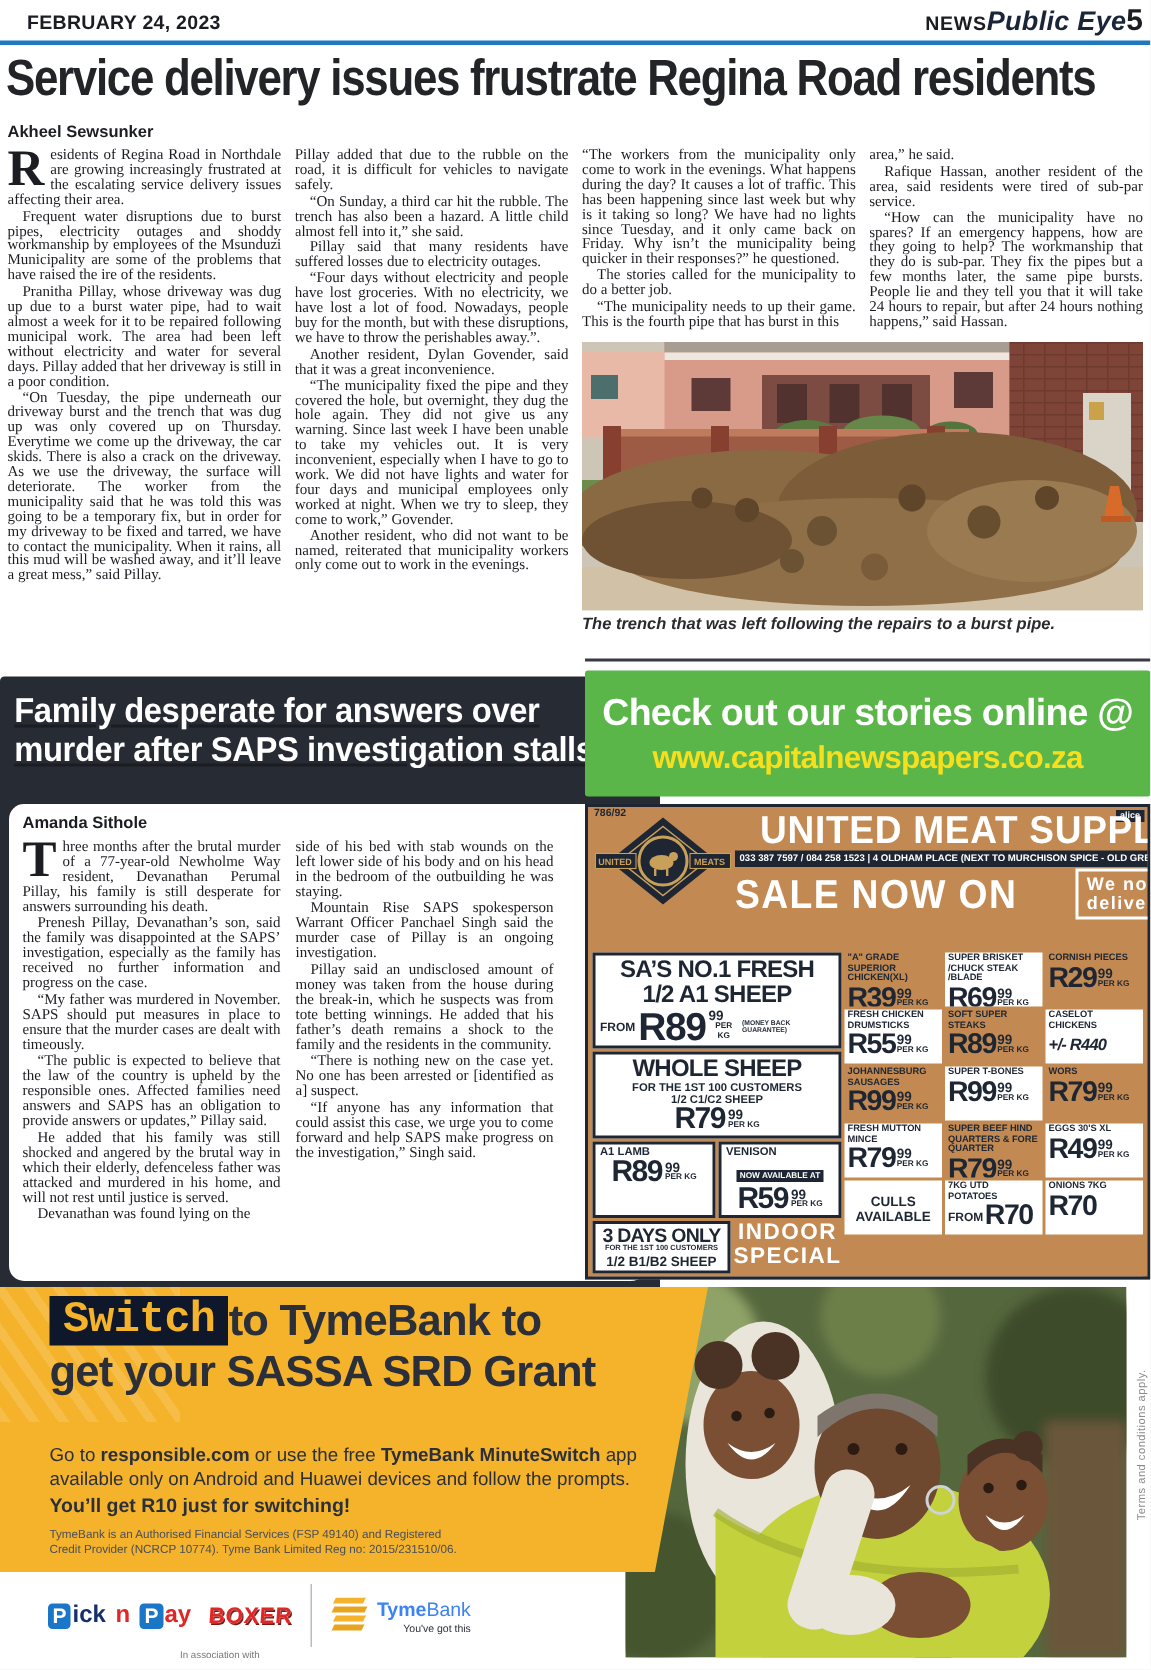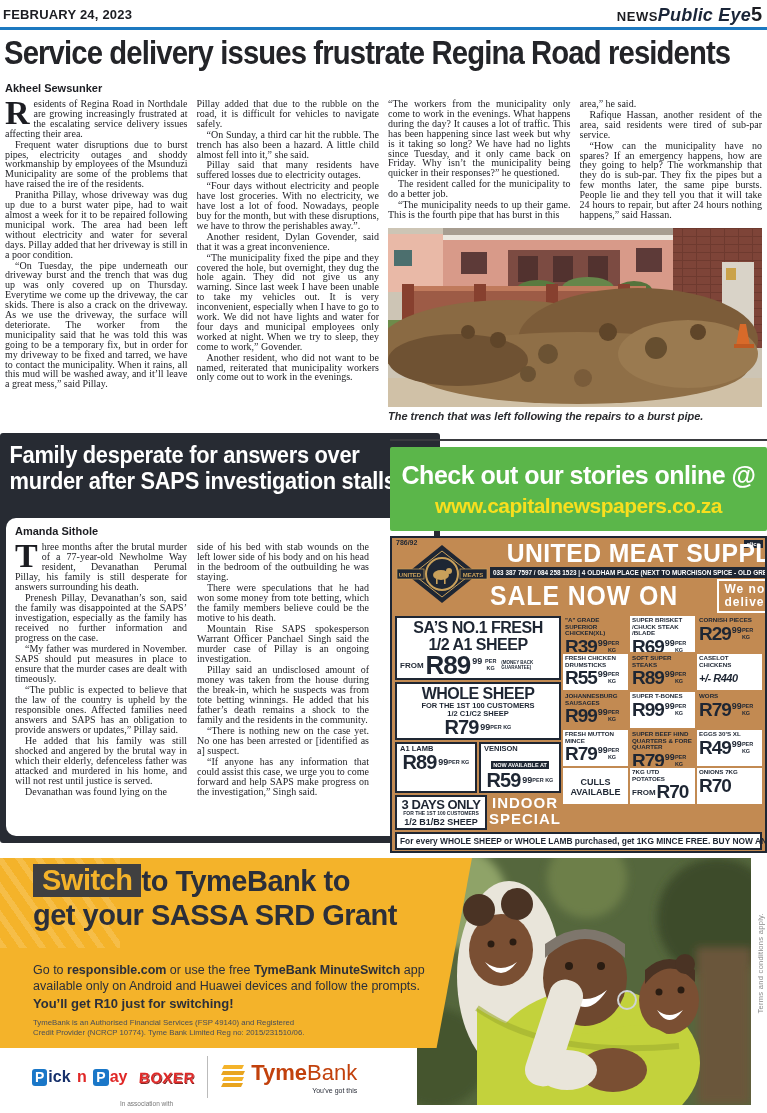--- a/index.html
+++ b/index.html
@@ -1,20 +1,20 @@
 <!DOCTYPE html>
 <html><head>
 <meta charset="utf-8">
 <style>
   * { margin:0; padding:0; box-sizing:border-box; }
   body { background:#e9e9e9; font-family:"Liberation Sans", sans-serif; }
   .page { position:relative; width:767px; height:1113px; background:#fff; margin:0 auto; overflow:hidden; color:#1c1d22; }
 
   
-  .topbar { position:absolute; top:3px; left:3px; right:5px; height:22px; display:flex; align-items:center; }
+  .topbar { position:absolute; top:3px; left:18px; right:5px; height:22px; display:flex; align-items:center; }
   .topdate { font-size:13px; font-weight:bold; letter-spacing:.2px; }
   .topright { margin-left:auto; display:flex; align-items:baseline; }
   .topsection { font-size:13px; font-weight:bold; letter-spacing:.5px; }
   .masthead { font-size:18px; font-weight:bold; font-style:italic; color:#1a2538; letter-spacing:.2px; }
   .pageno { font-size:20px; font-weight:bold; }
   .bluebar { position:absolute; top:27px; left:0; right:0; height:3px; background:#1d79c0; }
 
   
   .headline { position:absolute; top:33px; left:4px; font-size:34px; font-weight:bold; letter-spacing:-1px;
               white-space:nowrap; transform:scaleX(0.86); transform-origin:0 50%; color:#232428; }
@@ -27,21 +27,21 @@
   .lcol p { margin:0 0 1px 0; }
   .lcol p + p { text-indent:10px; }
   .dropcap::first-letter { float:left; font-size:34px; line-height:26px; padding:1px 4px 0 0; font-weight:bold; }
   .rightpair { width:374px; display:flex; flex-direction:column; }
   .shortcols { display:flex; gap:9px; height:129px; overflow:hidden; }
   .shortcols .lcol { width:183px; }
   .leadphoto { width:374px; height:179px; display:block; }
   .photocap { margin-top:3px; font-size:11px; font-weight:bold; font-style:italic; color:#2a2b2f; }
 
   
-  .murder { position:absolute; top:433px; left:0; width:440px; height:410px; background:#272b33; border-radius:3px; }
+  .murder { position:absolute; top:451px; left:0; width:440px; height:410px; background:#272b33; border-radius:3px;text-decoration:underline; }
   .murder-head { padding:9px 10px 0 10px; color:#fff; font-weight:bold; font-size:23px; line-height:26px;
                  letter-spacing:-0.3px; transform:scaleX(0.95); transform-origin:0 0; white-space:nowrap; }
   .murder-box { position:absolute; left:6px; right:6px; top:85px; bottom:7px; background:#fff;
                 border-radius:10px 10px 14px 10px; padding:7px 9px; overflow:hidden; }
   .murder-by { font-size:11px; font-weight:bold; margin-bottom:5px; }
   .murder-cols { display:flex; gap:10px; }
   .mcol { width:172px; font-family:"Liberation Serif", serif; font-size:10px; line-height:10px; text-align:justify; }
   .mcol p { margin:0 0 1px 0; }
   .mcol p + p { text-indent:10px; }
 
@@ -64,30 +64,30 @@
   .meat-hright { flex:1; display:flex; flex-direction:column; }
   .meat-title { color:#fff; font-weight:bold; font-size:26px; letter-spacing:0.5px; line-height:26px;
                 white-space:nowrap; transform:scaleX(0.95); transform-origin:0 50%; text-align:center; }
   .meat-contact { background:#1e2633; color:#fff; font-size:6.4px; font-weight:bold; padding:2px 3px;
                   margin:1px 14px 1px 2px; text-align:center; white-space:nowrap; }
   .meat-salerow { display:flex; align-items:center; gap:6px; padding-left:2px; }
   .meat-sale { color:#fff; font-weight:bold; font-size:27px; letter-spacing:1px; white-space:nowrap;
                transform:scaleX(0.92); transform-origin:0 50%; }
   .meat-deliv { border:2px solid #fff; color:#fff; font-weight:bold; font-size:12px; line-height:13px;
                 padding:2px 6px; margin-left:auto; margin-right:10px; letter-spacing:1px; white-space:nowrap; }
-  .meat-body { display:flex; gap:2px; padding:3px 3px 0 3px; }
+  .meat-body { display:flex; gap:2px; padding:3px 3px 0 3px;margin-top:19px; }
   .meat-left { width:166px; flex:none; display:flex; flex-direction:column; gap:2px; }
   .wbox { background:#fff; border:2px solid #1e2633; padding:1px 3px; text-align:center; }
   .wb-big { font-size:16px; font-weight:bold; letter-spacing:-0.5px; line-height:17px; }
   .wb-sub { font-size:7.5px; font-weight:bold; line-height:8px; }
   .priceline { display:flex; align-items:center; justify-content:center; gap:2px; }
   .ppre { font-size:8px; font-weight:bold; }
   .pbig { font-size:26px; font-weight:bold; letter-spacing:-1px; line-height:24px; }
   .pbig2 { font-size:20px; font-weight:bold; letter-spacing:-1px; line-height:19px; }
-  .pstack { display:inline-flex; flex-direction:row; align-items:flex-start; line-height:7px; }
+  .pstack { display:inline-flex; flex-direction:column; align-items:flex-start; line-height:7px; }
   .pcents { font-size:9px; font-weight:bold; }
   .punit { font-size:5.5px; font-weight:bold; }
   .pnote { font-size:4.5px; font-weight:bold; line-height:5px; text-align:left; }
   .leftrow { display:flex; gap:2px; }
   .leftrow .wbox { flex:1; }
   .vtag { background:#1e2633; color:#fff; font-size:5.5px; font-weight:bold; padding:1px 2px; display:inline-block; }
   .indoor { background:transparent; border:none; color:#fff; font-weight:bold; font-size:15px; line-height:16px;
             text-align:center; letter-spacing:1px; }
   .meat-grid { flex:1; display:grid; grid-template-columns:repeat(3, 1fr); grid-auto-rows:36px; gap:2px; }
   .mcell { padding:1px 2px; overflow:hidden; }
@@ -109,34 +109,34 @@
   .tymead { position:absolute; top:858px; left:0; width:767px; height:255px; background:#fff; overflow:hidden; }
   .tyme-photo { position:absolute; top:0; right:16px; width:334px; height:247px; }
   .tyme-terms { position:absolute; top:55px; right:2px; writing-mode:vertical-rl; transform:rotate(180deg);
                 font-size:7.5px; color:#8a8a8a; letter-spacing:.3px; }
   .tyme-yellow { position:absolute; top:0; left:0; width:472px; height:190px; background:#f4b32a;
                  clip-path:polygon(0 0, 100% 0, 92.5% 100%, 0 100%); }
   .tyme-yellow::before { content:""; position:absolute; top:0; left:0; width:120px; height:90px;
                  background:repeating-linear-gradient(55deg, rgba(255,255,255,.14) 0 6px, rgba(255,255,255,0) 6px 16px); }
   .tyme-head { position:absolute; top:6px; left:33px; color:#2b2f3a; font-weight:bold; }
   .th-line { display:flex; align-items:center; margin-bottom:3px; }
-  .th-box { background:#404040; color:#f4b32a; padding:1px 9px 2px 9px; display:inline-block; }
+  .th-box { background:#0f172a; color:#f4b32a; padding:1px 9px 2px 9px; display:inline-block;font-family:Liberation Mono, monospace; }
   .th-txt { font-size:29px; letter-spacing:-0.5px; line-height:30px; }
   .tyme-body { position:absolute; top:104px; left:33px; width:410px; font-size:12.5px; line-height:16px; color:#2b2f3a; }
   .tyme-note { position:absolute; top:138px; left:33px; font-size:13px; font-weight:bold; color:#2b2f3a; }
   .tyme-fine { position:absolute; top:160px; left:33px; font-size:7.8px; line-height:9.5px; color:#4a4e58; }
   .tyme-logos { position:absolute; top:198px; left:32px; display:flex; align-items:center; gap:12px; }
   .pnp { font-weight:bold; font-size:16px; display:flex; align-items:center; gap:1px; color:#16306b; }
   .pnp-box { background:#1a77c8; color:#fff; border-radius:3px; padding:0 3px; font-size:14px; line-height:17px; display:inline-block; }
   .pnp-red { color:#e02726; }
   .boxer { font-weight:bold; font-size:15px; color:#e02726; letter-spacing:.5px; transform:skewX(-4deg);
            text-shadow:0 0 1px #fff, 1px 1px 0 #7a1210; }
   .logo-div { width:1px; height:42px; background:#bbb; }
   .tymelogo { display:flex; align-items:center; gap:5px; }
-  .tymelogo .word { font-size:22px; color:#c2410c; }
+  .tymelogo .word { font-size:13px; color:#3b82f6; }
   .tymelogo .word b { font-weight:bold; }
   .tyme-tag { font-size:7px; color:#2b2f3a; text-align:right; margin-top:1px; }
   .assoc { position:absolute; top:242px; left:120px; font-size:6.5px; color:#777; }
 </style>
 </head>
 <body>
 
 <div class="page">
 
   <div class="topbar">
@@ -165,21 +165,21 @@
         <p>Pillay said that many residents have suffered losses due to electricity outages.</p>
         <p>“Four days without electricity and people have lost groceries. With no electricity, we have lost a lot of food. Nowadays, people buy for the month, but with these disruptions, we have to throw the perishables away.”.</p>
         <p>Another resident, Dylan Govender, said that it was a great inconvenience.</p>
         <p>“The municipality fixed the pipe and they covered the hole, but overnight, they dug the hole again. They did not give us any warning. Since last week I have been unable to take my vehicles out. It is very inconvenient, especially when I have to go to work. We did not have lights and water for four days and municipal employees only worked at night. When we try to sleep, they come to work,” Govender.</p>
         <p>Another resident, who did not want to be named, reiterated that municipality workers only come out to work in the evenings.</p>
       </div>
     <div class="rightpair">
       <div class="shortcols">
         <div class="lcol">
             <p>“The workers from the municipality only come to work in the evenings. What happens during the day? It causes a lot of traffic. This has been happening since last week but why is it taking so long? We have had no lights since Tuesday, and it only came back on Friday. Why isn’t the municipality being quicker in their responses?” he questioned.</p>
-            <p>The resident called for the municipality to do a better job.</p>
+            <p>The stories called for the municipality to do a better job.</p>
             <p>“The municipality needs to up their game. This is the fourth pipe that has burst in this</p>
           </div>
         <div class="lcol">
             <p>area,” he said.</p>
             <p>Rafique Hassan, another resident of the area, said residents were tired of sub-par service.</p>
             <p>“How can the municipality have no spares? If an emergency happens, how are they going to help? The workmanship that they do is sub-par. They fix the pipes but a few months later, the same pipe bursts. People lie and they tell you that it will take 24 hours to repair, but after 24 hours nothing happens,” said Hassan.</p>
           </div>
       </div>
 
       <svg class="leadphoto" viewBox="0 0 374 179" preserveAspectRatio="none">
@@ -249,21 +249,20 @@
         <div class="mcol">
             <p class="dropcap">Three months after the brutal murder of a 77-year-old Newholme Way resident, Devanathan Perumal Pillay, his family is still desperate for answers surrounding his death.</p>
             <p>Prenesh Pillay, Devanathan’s son, said the family was disappointed at the SAPS’ investigation, especially as the family has received no further information and progress on the case.</p>
             <p>“My father was murdered in November. SAPS should put measures in place to ensure that the murder cases are dealt with timeously.</p>
             <p>“The public is expected to believe that the law of the country is upheld by the responsible ones. Affected families need answers and SAPS has an obligation to provide answers or updates,” Pillay said.</p>
             <p>He added that his family was still shocked and angered by the brutal way in which their elderly, defenceless father was attacked and murdered in his home, and will not rest until justice is served.</p>
             <p>Devanathan was found lying on the</p>
           </div>
         <div class="mcol">
             <p>side of his bed with stab wounds on the left lower side of his body and on his head in the bedroom of the outbuilding he was staying.</p>
-            <p>There were speculations that he had won some money from tote betting, which the family members believe could be the motive to his death.</p>
             <p>Mountain Rise SAPS spokesperson Warrant Officer Panchael Singh said the murder case of Pillay is an ongoing investigation.</p>
             <p>Pillay said an undisclosed amount of money was taken from the house during the break-in, which he suspects was from tote betting winnings. He added that his father’s death remains a shock to the family and the residents in the community.</p>
             <p>“There is nothing new on the case yet. No one has been arrested or [identified as a] suspect.</p>
             <p>“If anyone has any information that could assist this case, we urge you to come forward and help SAPS make progress on the investigation,” Singh said.</p>
           </div>
       </div>
     </div>
   </div>
 
   <div class="rule-right"></div>

